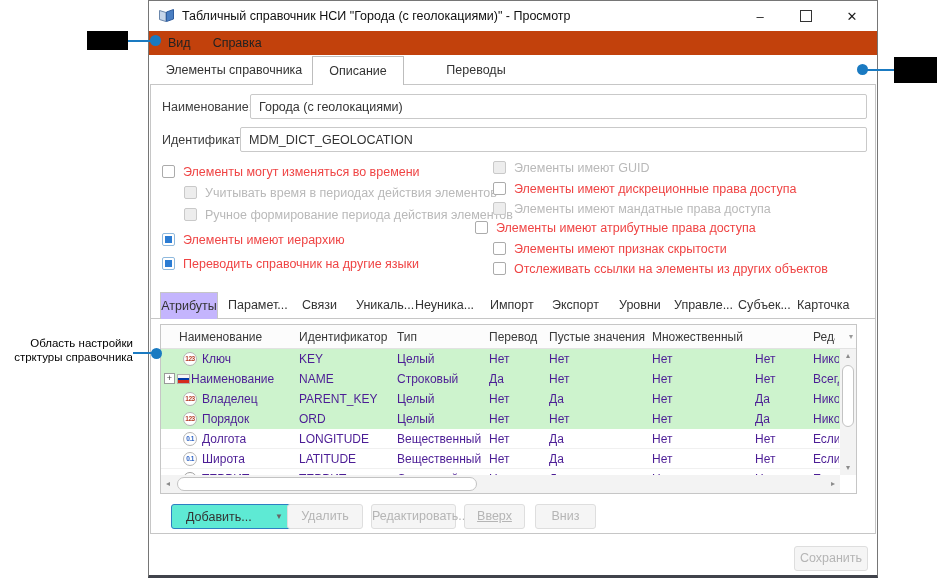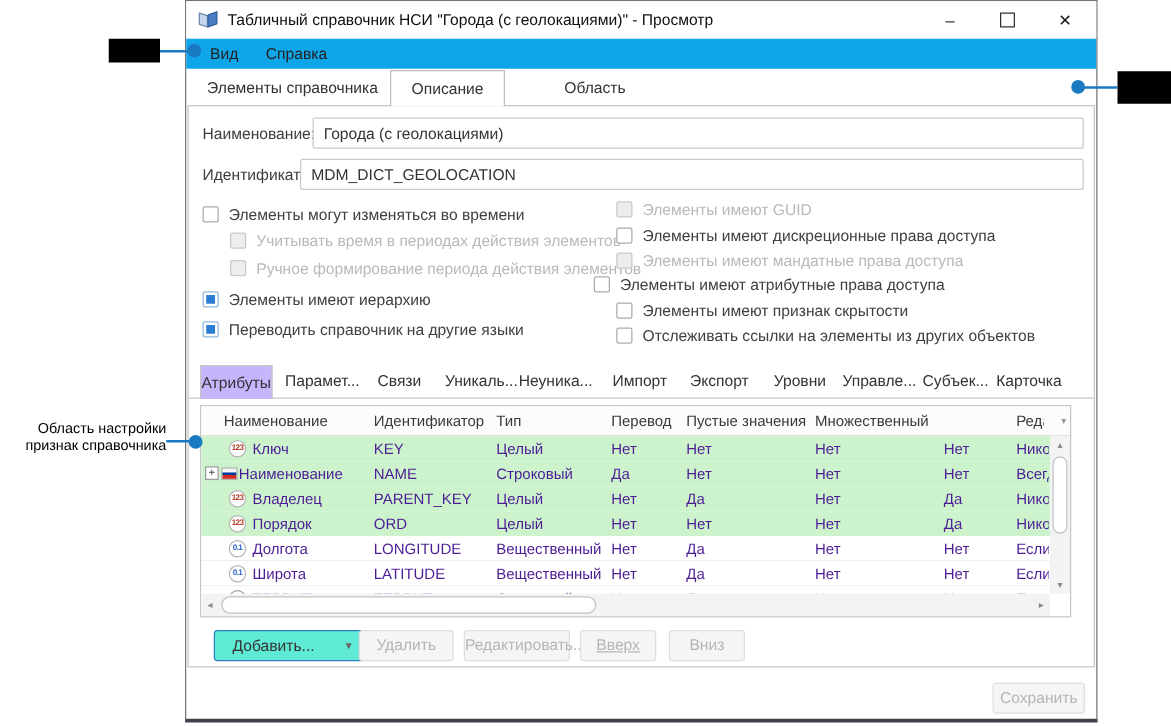--- a/index.html
+++ b/index.html
@@ -12,21 +12,21 @@
 
   .titlebar{position:absolute;left:0;top:0;right:0;height:30px;background:#fff;}
   .app-icon{position:absolute;left:9px;top:6px;width:17px;height:17px;}
   .title-text{position:absolute;left:33px;top:0;height:30px;line-height:30px;
               font-size:12.5px;color:#101010;white-space:nowrap;}
   .win-controls{position:absolute;right:2px;top:0;height:30px;display:flex;}
   .win-btn{width:46px;height:30px;display:flex;align-items:center;justify-content:center;
            font-size:13px;color:#1a1a1a;}
   .max-glyph{width:10px;height:10px;border:1px solid #333;}
 
-  .menubar{position:absolute;left:0;top:30px;right:0;height:24px;background:#0ea5e9;
+  .menubar{position:absolute;left:0;top:30px;right:0;height:24px;background:#c2410c;
            display:flex;align-items:center;padding-left:19px;gap:22px;box-sizing:border-box;}
   .menu-item{font-size:12.5px;color:#222;}
 
   
   .tab{position:absolute;top:55px;height:28px;line-height:28px;font-size:12.5px;
        color:#333;text-align:center;white-space:nowrap;}
   #tab-elements{left:5px;width:160px;}
   #tab-desc{left:163px;width:92px;height:29px;background:#fff;border:1px solid #bdbdbd;
             border-bottom:none;z-index:3;box-sizing:border-box;}
   #tab-perevody{left:272px;width:110px;}
@@ -43,21 +43,21 @@
   #inp-name{left:99px;top:9px;width:617px;}
   #inp-id{left:89px;top:42px;width:627px;}
 
   
   .cb-row{position:absolute;display:flex;align-items:center;gap:8px;height:15px;white-space:nowrap;}
   .cb{width:13px;height:13px;border:1px solid #ababab;border-radius:2px;background:#fff;
       position:relative;flex:none;box-sizing:border-box;}
   .cb.checked{border-color:#8fb9dd;}
   .cb.checked::after{content:"";position:absolute;left:2px;top:2px;right:2px;bottom:2px;background:#2b7cd3;}
   .cb.disabled{background:#ededed;border-color:#c9c9c9;}
-  .cb-label{font-size:12.5px;color:#404040;}
+  .cb-label{font-size:12.5px;color:#ef4444;}
   .cb-row.dis .cb-label{color:#b9b9b9;}
   #cbl0{left:11px;top:79px;} #cbl1{left:33px;top:100px;} #cbl2{left:33px;top:122px;}
   #cbl3{left:11px;top:147px;} #cbl4{left:11px;top:171px;}
   #cbr0{left:342px;top:75px;} #cbr1{left:342px;top:96px;} #cbr2{left:342px;top:116px;}
   #cbr3{left:324px;top:135px;} #cbr4{left:342px;top:156px;} #cbr5{left:342px;top:176px;}
 
   
   .subtab{position:absolute;top:207px;height:26px;line-height:26px;font-size:12.5px;
           color:#333;white-space:nowrap;}
   #subtab-0{left:9px;width:58px;height:27px;text-align:center;background:#c4b5fd;
@@ -169,21 +169,21 @@
     </div>
   </div>
 
   <div class="menubar">
     <span class="menu-item">Вид</span>
     <span class="menu-item">Справка</span>
   </div>
 
   <div class="tab" id="tab-elements">Элементы справочника</div>
   <div class="tab" id="tab-desc">Описание</div>
-  <div class="tab" id="tab-perevody">Область</div>
+  <div class="tab" id="tab-perevody">Переводы</div>
 
   <div class="panel">
 
     <div class="fld-label" id="lbl-name">Наименование:</div>
     <input class="fld-input" id="inp-name" value="Города (с геолокациями)" style="">
     <div class="fld-label" id="lbl-id">Идентификатор:</div>
     <input class="fld-input" id="inp-id" value="MDM_DICT_GEOLOCATION" style="">
 
     <div class="cb-row" id="cbl0">
       <span class="cb"></span>
@@ -371,20 +371,20 @@
 
   <div id="btn-save">Сохранить</div>
 </div>
 
 <div class="co-box" id="c1-box"></div>
 <div class="co-line" id="c1-line"></div>
 <div class="co-dot" id="c1-dot"></div>
 
 <div id="note">
   <span>Область настройки</span><br>
-  <span>признак справочника</span>
+  <span>стрктуры справочника</span>
 </div>
 <div class="co-line" id="c2-line"></div>
 <div class="co-dot" id="c2-dot"></div>
 
 <div class="co-dot" id="c3-dot"></div>
 <div class="co-line" id="c3-line"></div>
 <div class="co-box" id="c3-box"></div>
 
 </body></html>

